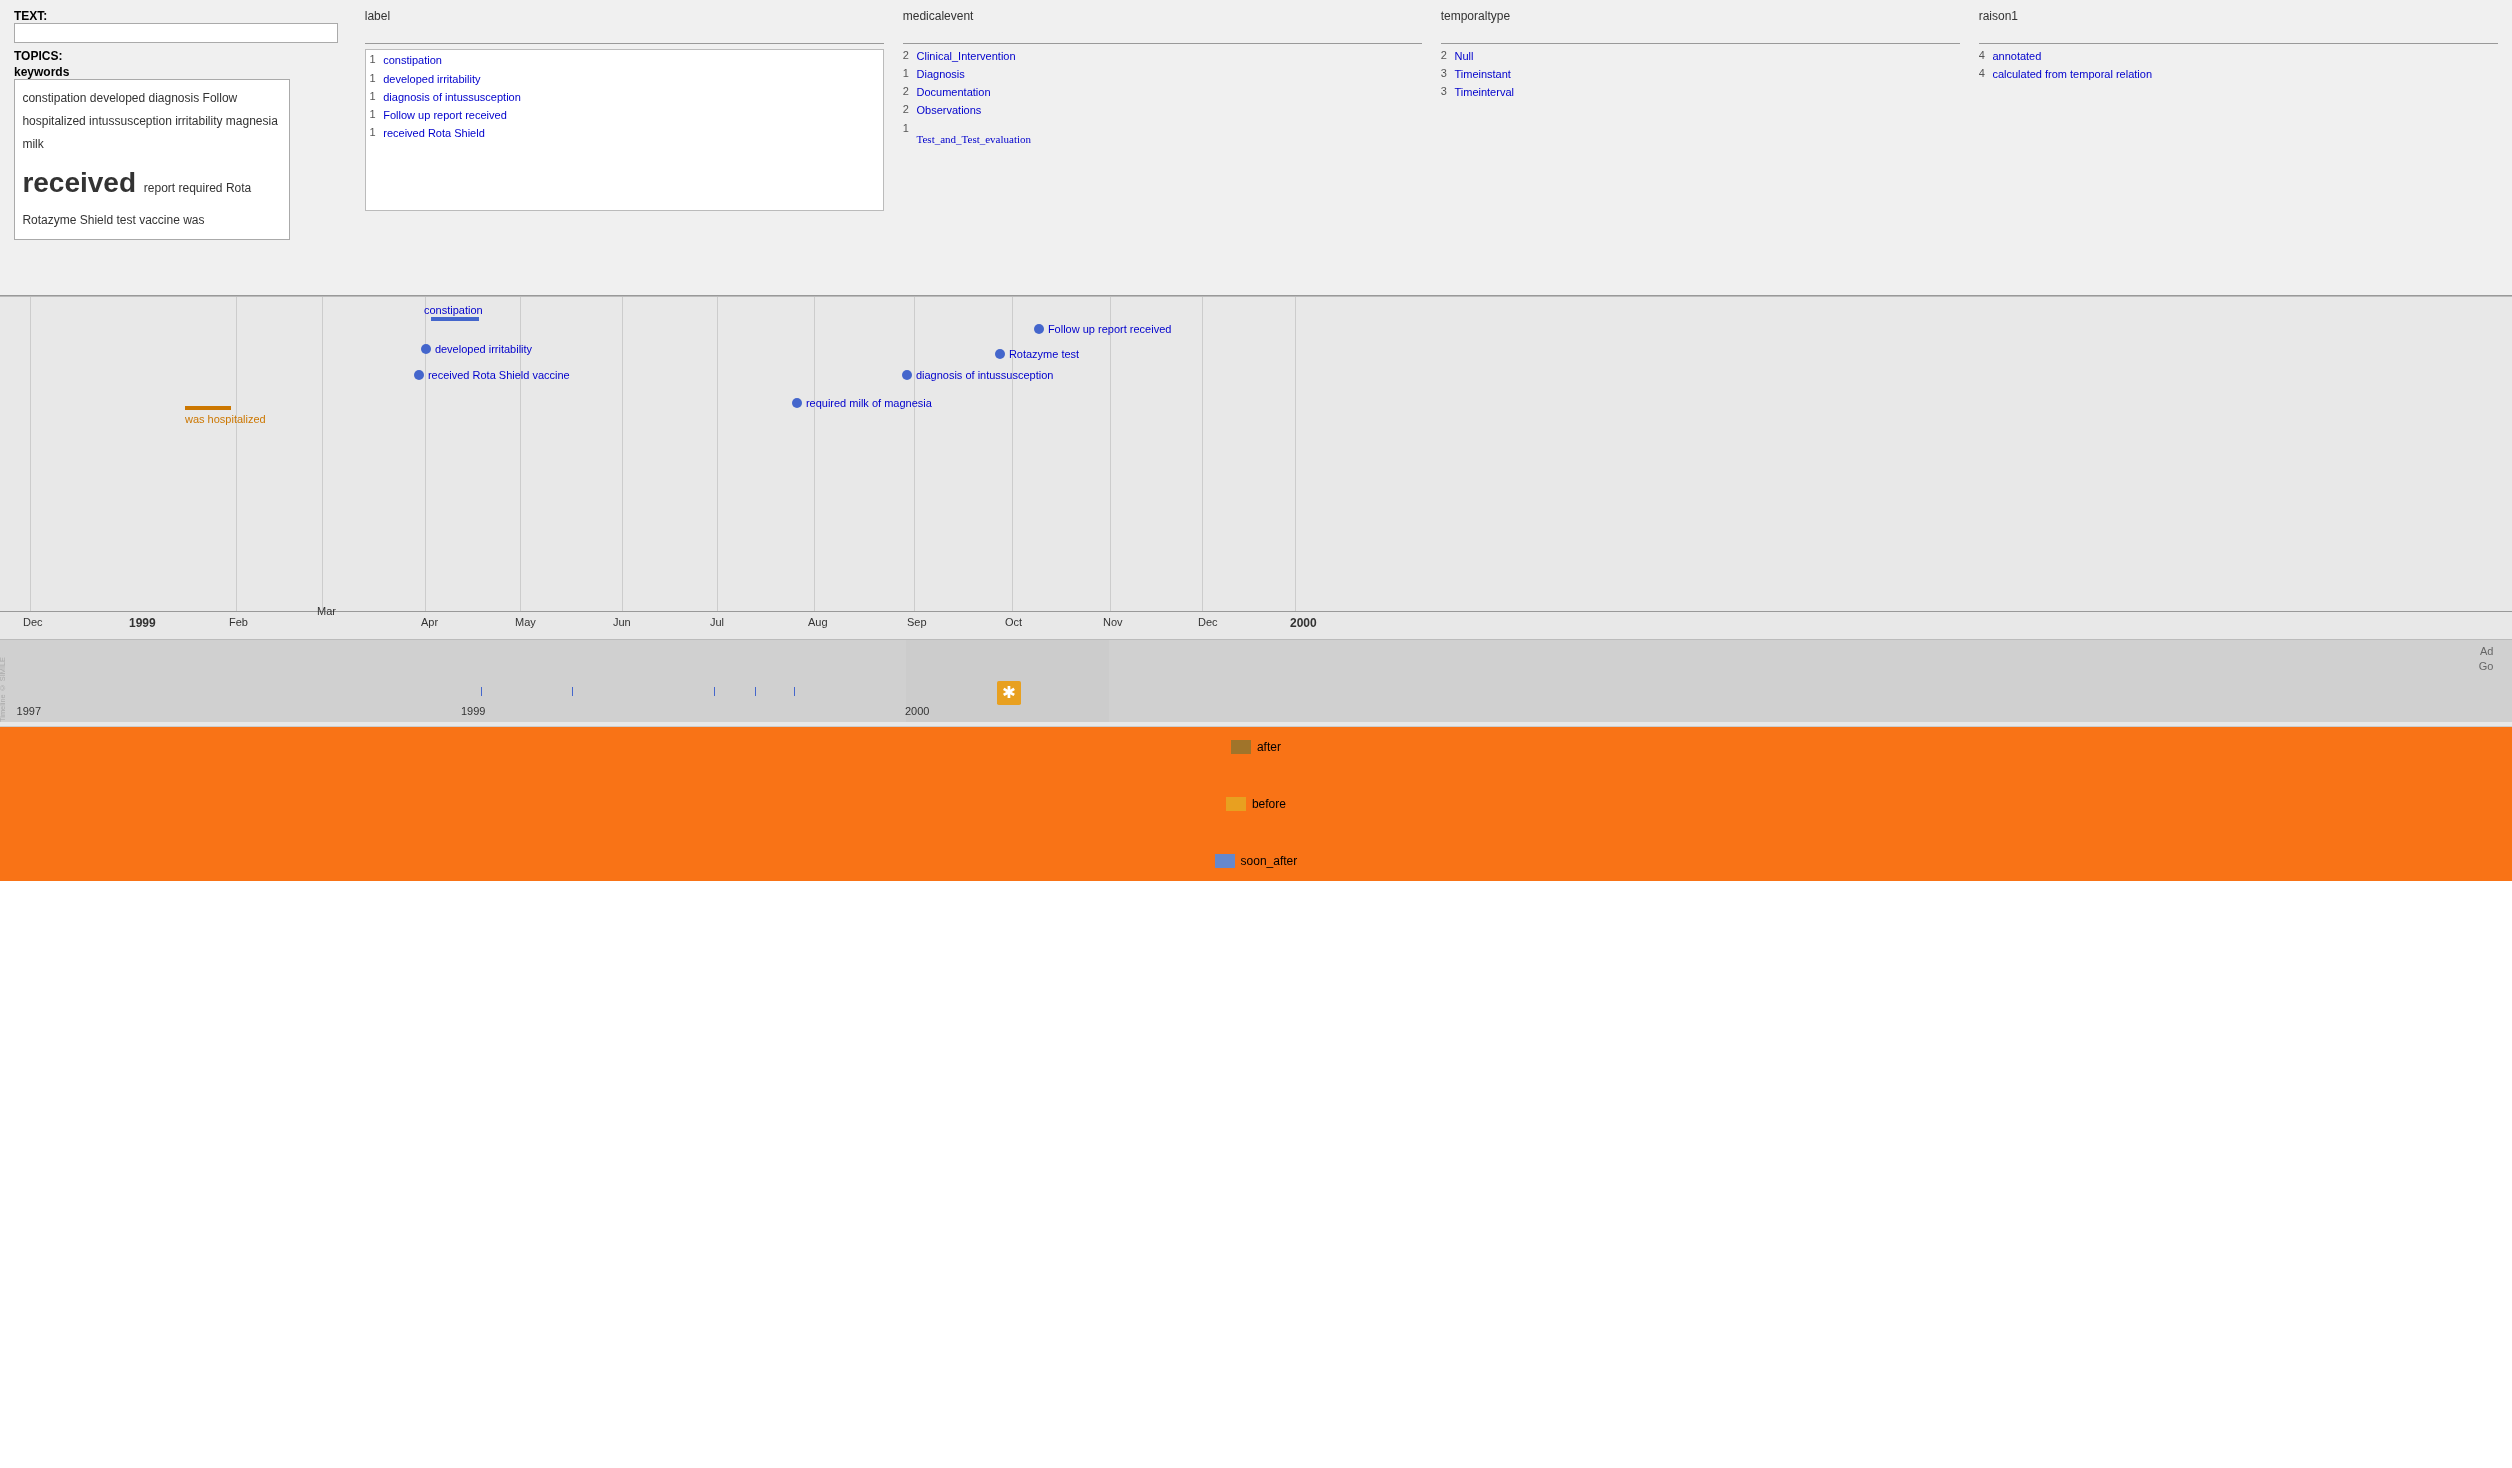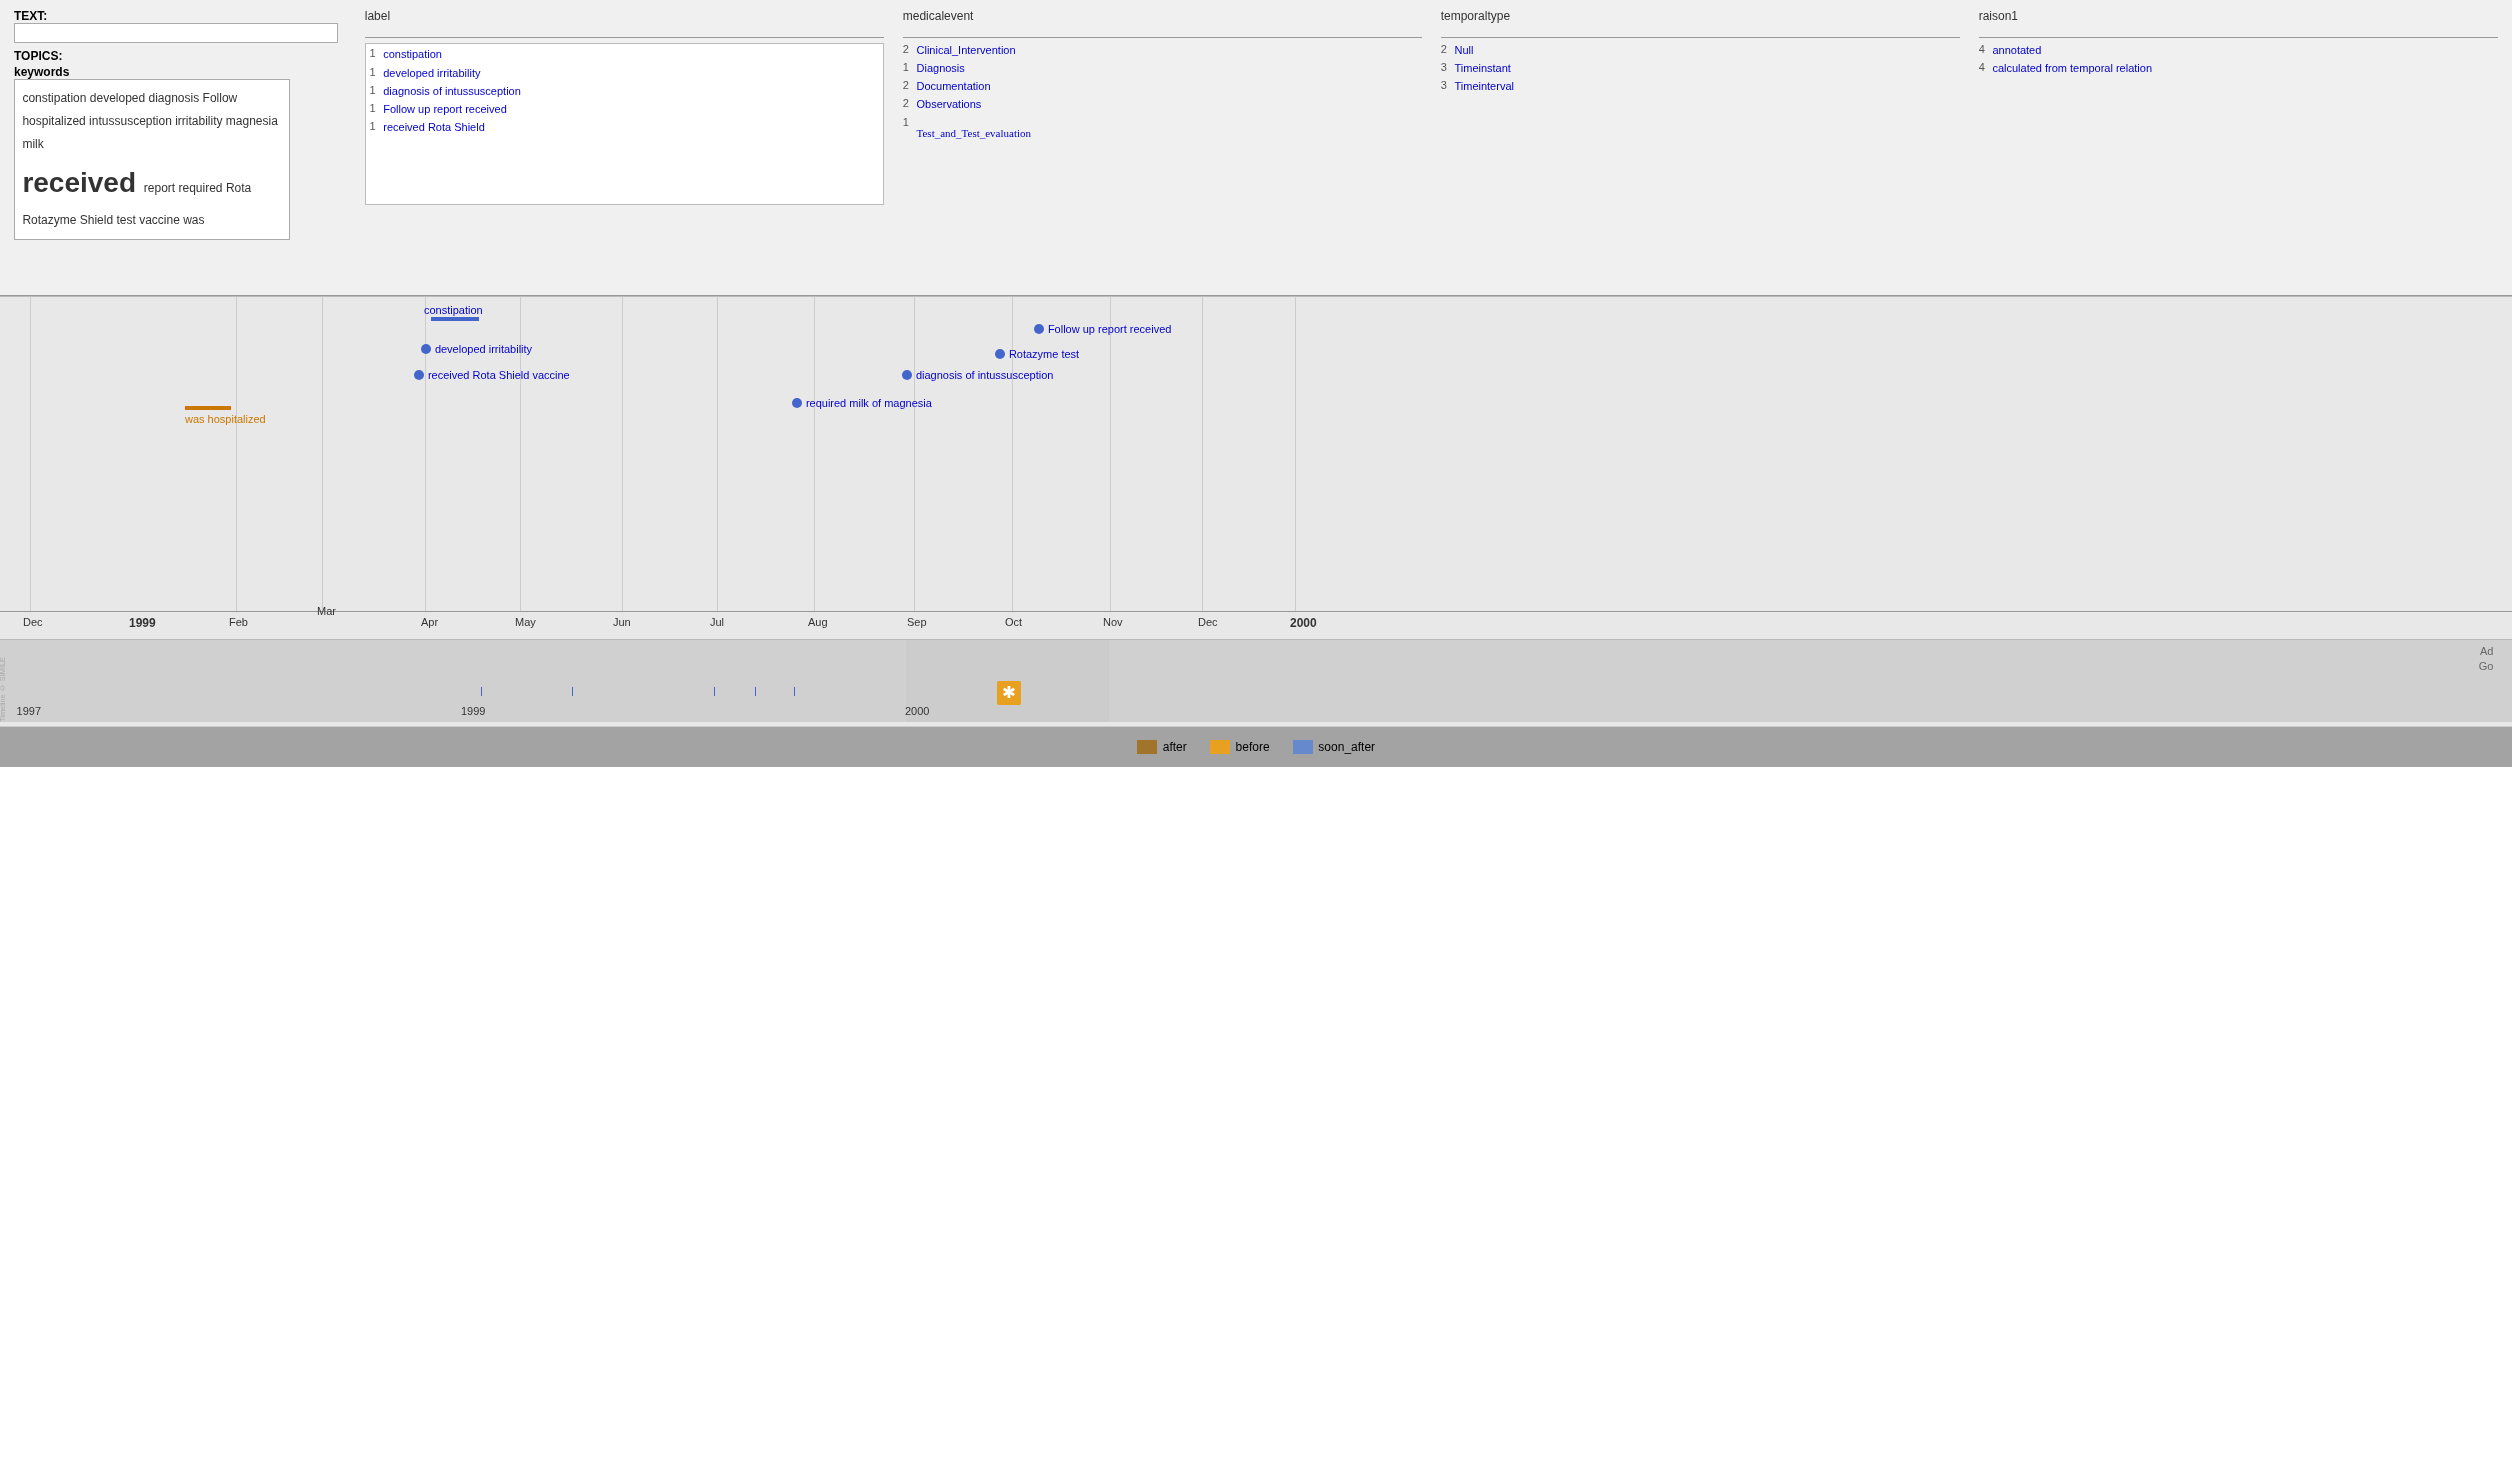--- a/index.html
+++ b/index.html
@@ -138,21 +138,21 @@
     .table-col {
       flex: 1;
       padding: 0 9.2px;
     }
 
     .col-header {
       font-size: 12px;
       color: #333;
       font-weight: normal;
       border-bottom: 0.9px solid #999;
-      padding-bottom: 14px;
+      padding-bottom: 20px;
       margin-bottom: 4.6px;
     }
 
     .col-items {
       overflow-y: auto;
       max-height: 185px;
     }
 
     .col-item {
       display: flex;
@@ -388,21 +388,21 @@
 
     <div style="position:absolute; bottom:4.6px; left:16.6px; font-size:11px; color:#333;">1997</div>
     <div style="position:absolute; bottom:4.6px; left:461px; font-size:11px; color:#333;">1999</div>
     <div style="position:absolute; bottom:4.6px; left:905px; font-size:11px; color:#333;">2000</div>
   </div>
 
   <div style="position:absolute; left:0; top:398px; font-size:7.4px; color:#aaa; transform:rotate(-90deg); transform-origin:left top; white-space:nowrap; writing-mode:vertical-rl; text-orientation:mixed; transform: rotate(180deg); left:7.4px; top:425px;">Timeline © SIMILE</div>
 
 </div>
 
-<div id="legend" style="display:flex; justify-content:center; align-items:center; gap:23px; padding:13px 0; background:#a3a3a3; border-top:0.9px solid #ccc;">
+<div id="legend" style="display:flex; justify-content:center; align-items:center; gap:43px; padding:13px 0; background:#f97316; border-top:0.9px solid #ccc;flex-direction:column;">
   <div class="legend-item">
     <div class="legend-swatch swatch-after"></div>
     <span>after</span>
   </div>
   <div class="legend-item">
     <div class="legend-swatch swatch-before"></div>
     <span>before</span>
   </div>
   <div class="legend-item">
     <div class="legend-swatch swatch-soon"></div>

